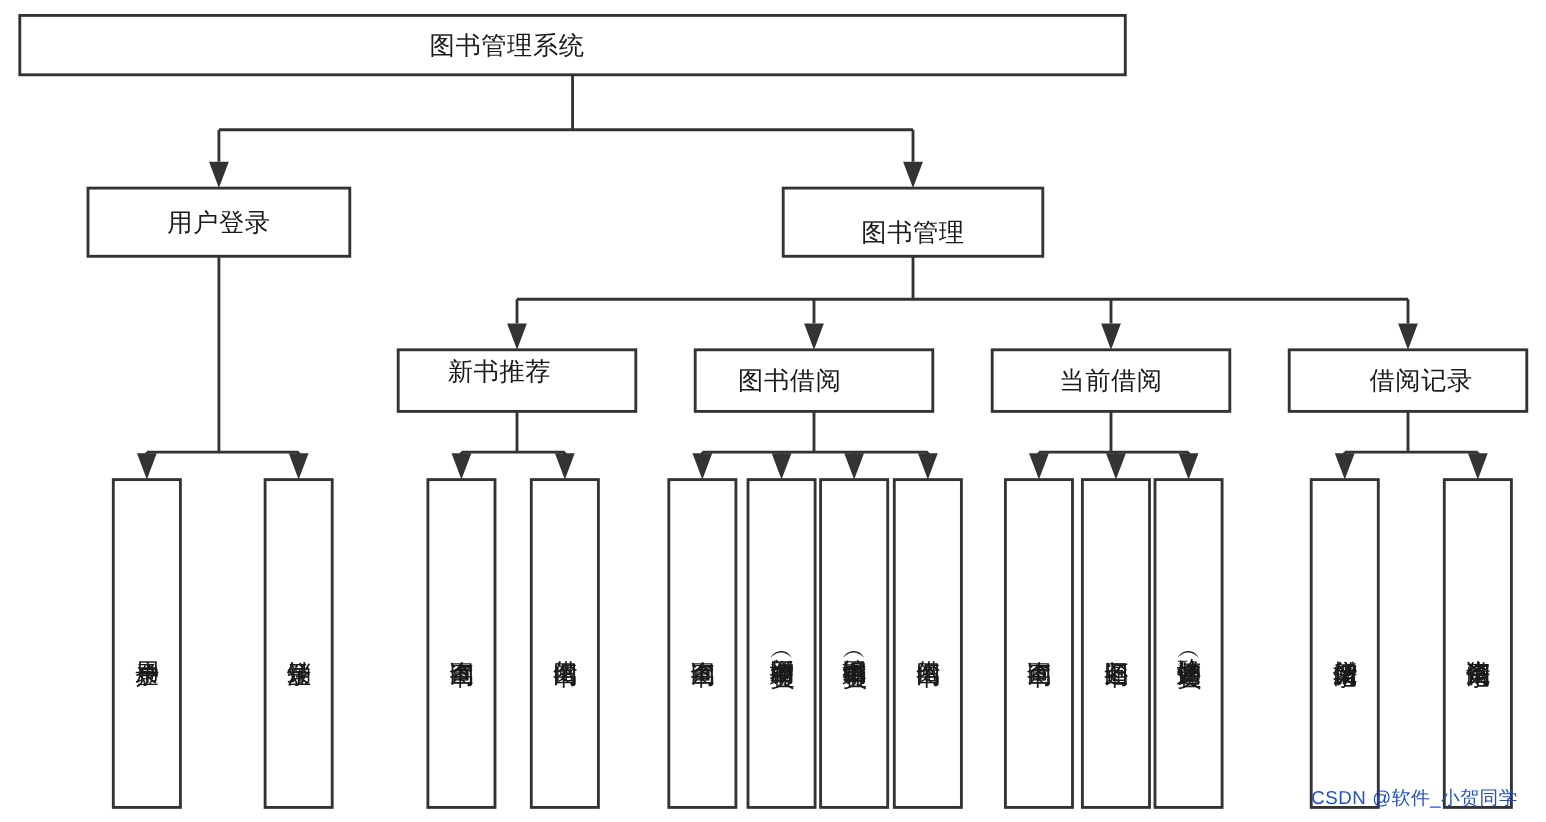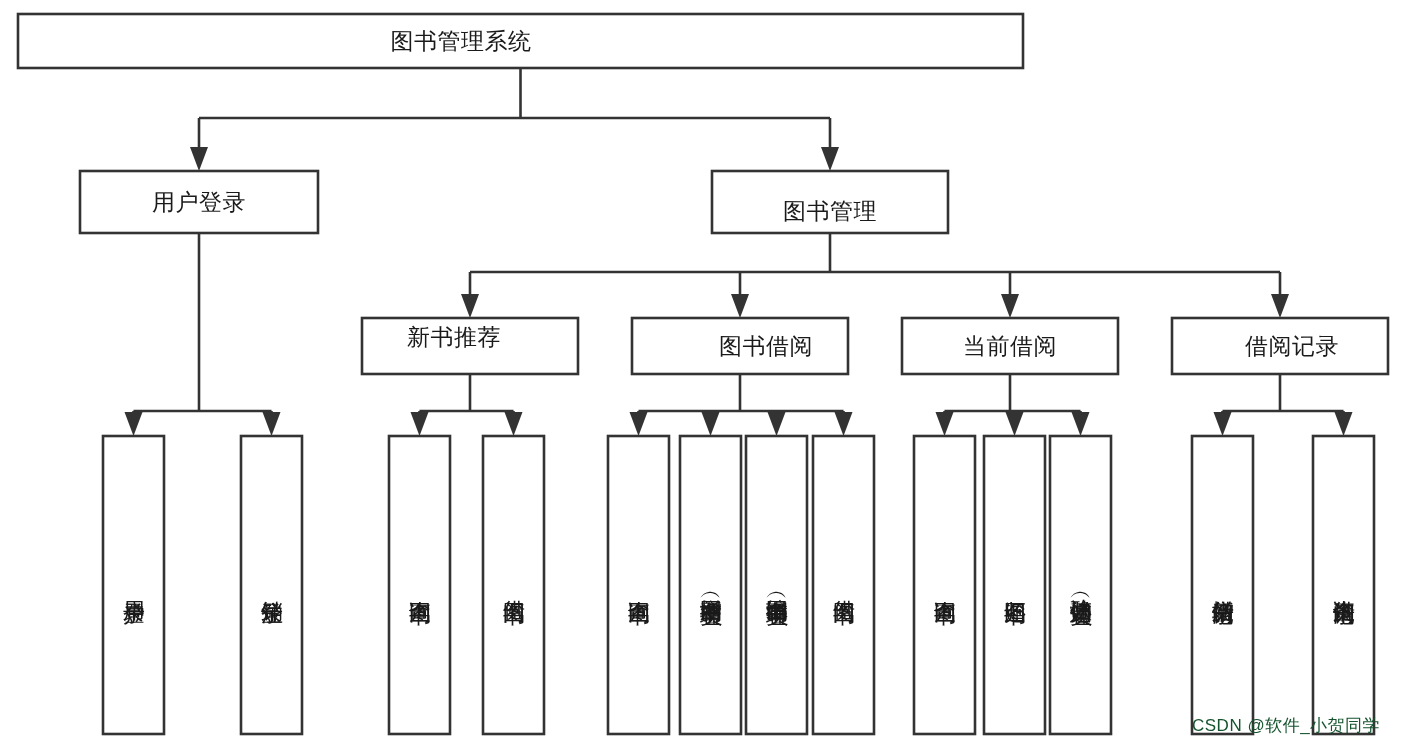--- a/index.html
+++ b/index.html
@@ -58,21 +58,21 @@
     color: #1a1a1a;
     font-size: 22px;
     line-height: 1.04;
     writing-mode: vertical-rl;
     text-orientation: upright;
     letter-spacing: 1px;
     pointer-events: none;
   }
   .watermark {
     position: absolute;
-    color: #14532d;
+    color: #1d4ed8;
     font-size: 17px;
     white-space: nowrap;
     letter-spacing: 0.5px;
   }
 </style>
 </head>
 <body>
 
 <div id="diagram-root">
 
@@ -153,21 +153,21 @@
         <rect x="1192" y="436" width="61" height="298" class="node-rect"></rect>
         <rect x="1313" y="436" width="61" height="298" class="node-rect"></rect>
       </g>
   </svg>
 
   <div id="labels-layer">
       <div class="node-label-h" style="left: 18px; top: 14px; width: 886px; height: 54px;">图书管理系统</div>
       <div class="node-label-h" style="left: 80px; top: 171px; width: 238px; height: 62px;">用户登录</div>
       <div class="node-label-h" style="left: 712px; top: 171px; width: 236px; height: 80px;">图书管理</div>
       <div class="node-label-h" style="left: 346px; top: 318px; width: 216px; height: 39px;">新书推荐</div>
-      <div class="node-label-h" style="left: 632px; top: 318px; width: 172px; height: 56px; margin-left: 48px;">图书借阅</div>
+      <div class="node-label-h" style="left: 632px; top: 318px; width: 172px; height: 56px;">图书借阅</div>
       <div class="node-label-h" style="left: 902px; top: 318px; width: 216px; height: 56px;">当前借阅</div>
       <div class="node-label-h" style="left: 1172px; top: 318px; width: 216px; height: 56px; margin-left: 12px;">借阅记录</div>
       <div class="node-label-v" style="left: 103px; top: 436px; width: 61px; height: 298px;">用户登录</div>
       <div class="node-label-v" style="left: 241px; top: 436px; width: 61px; height: 298px;">注销登录</div>
       <div class="node-label-v" style="left: 389px; top: 436px; width: 61px; height: 298px;">查询图书</div>
       <div class="node-label-v" style="left: 483px; top: 436px; width: 61px; height: 298px;">借阅图书</div>
       <div class="node-label-v" style="left: 608px; top: 436px; width: 61px; height: 298px;">查询图书</div>
       <div class="node-label-v" style="left: 680px; top: 436px; width: 61px; height: 298px;">新增图书（管理员）</div>
       <div class="node-label-v" style="left: 746px; top: 436px; width: 61px; height: 298px;">编辑图书（管理员）</div>
       <div class="node-label-v" style="left: 813px; top: 436px; width: 61px; height: 298px;">借阅图书</div>

